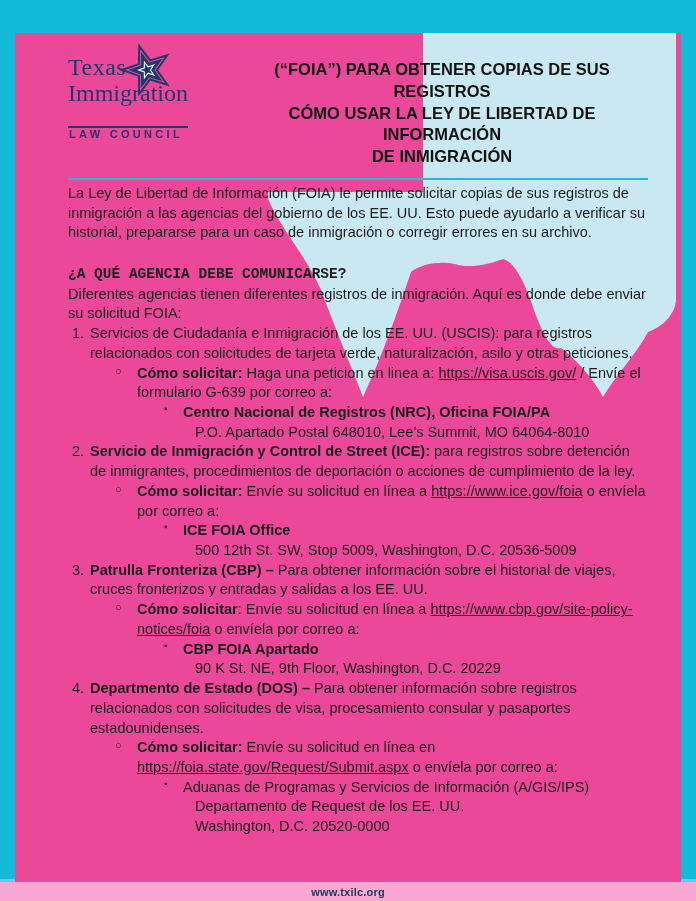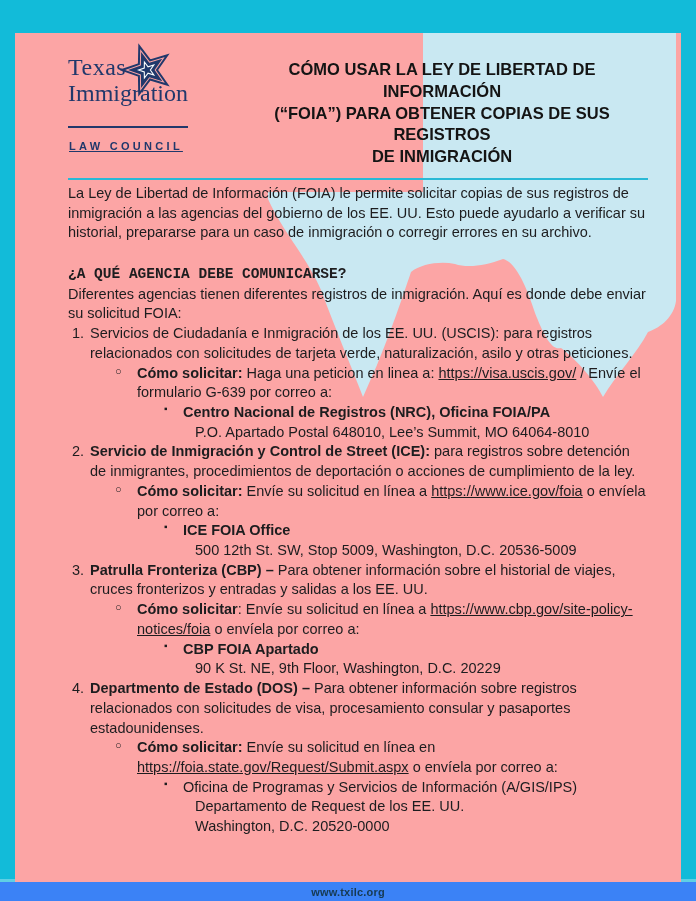--- a/index.html
+++ b/index.html
@@ -7,57 +7,57 @@
     width:696px;height:901px;
     background:#12bbd9;
     font-family:"Liberation Sans","DejaVu Sans",sans-serif;
     color:#1d1d1f;
     position:relative;
     overflow:hidden;
   }
   .page{width:696px;height:901px;display:flex;flex-direction:column;}
   .content{
     margin:33px 15px 0 15px;
-    background:#fca5a5;
+    background:#ec4899;
     height:849px;
     position:relative;
     box-sizing:border-box;
     padding:14px 33px 0 53px;
     display:flex;flex-direction:column;
     overflow:hidden;
   }
   .wm{position:absolute;left:0;top:0;width:666px;height:849px;pointer-events:none;z-index:0;}
   .inner{position:relative;z-index:1;display:flex;flex-direction:column;flex:1;}
 
   
   .header{display:flex;align-items:flex-start;}
   .logo{width:168px;flex:0 0 168px;position:relative;padding-top:8px;color:#21386b;}
   .logo-texas{font-family:"Liberation Serif","DejaVu Serif",serif;font-size:24px;letter-spacing:.5px;line-height:1.05;}
   .logo-immigration{font-family:"Liberation Serif","DejaVu Serif",serif;font-size:24px;line-height:1.15;border-bottom:2px solid #21386b;display:inline-block;padding-bottom:18px;}
-  .logo-law{font-size:11px;font-weight:bold;letter-spacing:.30em;margin-top:12px;padding-left:1px;text-decoration:underline;}
+  .logo-law{font-size:11px;font-weight:bold;letter-spacing:.30em;margin-top:0;padding-left:1px;}
   .logo-star{position:absolute;left:52px;top:-4px;}
   .title{flex:1;text-align:center;font-weight:bold;font-size:16.5px;line-height:1.32;color:#141414;padding-top:12px;}
   .rule{height:2px;background:#29b9d6;margin-top:10px;}
 
   
   .bodytext{font-size:14.5px;line-height:1.36;}
   .intro{margin-top:4px;margin-bottom:22px;}
   .sec-head{font-weight:bold;font-family:Liberation Mono, monospace;}
   .agencies{margin:0;padding:0;list-style:none;}
   .agency{position:relative;padding-left:22px;}
   .num{position:absolute;left:4px;top:0;}
   .bold{font-weight:bold;}
   .circle-row{margin-left:23px;padding-left:24px;position:relative;}
   .b-circle{position:absolute;left:2px;top:0;font-size:11px;}
   .square-row{margin-left:25px;padding-left:21px;position:relative;}
   .b-square{position:absolute;left:2px;top:-1px;font-size:10px;}
   .addr{padding-left:12px;}
   .doc-link{color:#1d1d1f;text-decoration:underline;cursor:pointer;}
   .footer-bar{
-    height:19px;background:#3b82f6;display:flex;align-items:center;justify-content:center;
+    height:19px;background:#f9a8d4;display:flex;align-items:center;justify-content:center;
     border-top:3px solid #5fcfe4;box-sizing:content-box;margin-top:-3px;
   }
   .footer-url{font-size:11px;font-weight:bold;color:#173a52;letter-spacing:.2px;}
 </style>
 </head>
 <body>
 
 <div class="page">
   <div class="content">
 
@@ -85,22 +85,22 @@
             <g transform="rotate(-18)">
               <path d="M0,-20 L4.7,-6.5 L19,-6.2 L7.6,2.5 L11.8,16.2 L0,8 L-11.8,16.2 L-7.6,2.5 L-19,-6.2 L-4.7,-6.5 Z" fill="none" stroke="#21386b" stroke-width="1.6" transform="scale(1.25)"></path>
               <path d="M0,-20 L4.7,-6.5 L19,-6.2 L7.6,2.5 L11.8,16.2 L0,8 L-11.8,16.2 L-7.6,2.5 L-19,-6.2 L-4.7,-6.5 Z" fill="#21386b" transform="scale(0.95)"></path>
               <path d="M0,-20 L4.7,-6.5 L19,-6.2 L7.6,2.5 L11.8,16.2 L0,8 L-11.8,16.2 L-7.6,2.5 L-19,-6.2 L-4.7,-6.5 Z" fill="none" stroke="#ffffff" stroke-width="2.6" transform="scale(0.42)"></path>
             </g>
           </svg>
           <div><span class="logo-immigration">Immigration</span></div>
           <div class="logo-law">LAW COUNCIL</div>
         </div>
         <div class="title">
+          <div>(“FOIA”) PARA OBTENER COPIAS DE SUS REGISTROS</div>
           <div>CÓMO USAR LA LEY DE LIBERTAD DE INFORMACIÓN</div>
-          <div>(“FOIA”) PARA OBTENER COPIAS DE SUS REGISTROS</div>
           <div>DE INMIGRACIÓN</div>
         </div>
       </div>
 
       <div class="rule"></div>
 
       <div class="bodytext">
         <p class="intro">La Ley de Libertad de Información (FOIA) le permite solicitar copias de sus registros de inmigración a las agencias del gobierno de los EE. UU. Esto puede ayudarlo a verificar su historial, prepararse para un caso de inmigración o corregir errores en su archivo.</p>
 
         <div class="sec-head">¿A QUÉ AGENCIA DEBE COMUNICARSE?</div>
@@ -127,21 +127,21 @@
           <li class="agency"><span class="num">3.</span><span class="bold">Patrulla Fronteriza (CBP) –</span><span> Para obtener información sobre el historial de viajes, cruces fronterizos y entradas y salidas a los EE. UU.</span>
             <div class="circle-row"><span class="b-circle">○</span><span class="bold">Cómo solicitar</span><span>: Envíe su solicitud en línea a </span><a class="doc-link">https://www.cbp.gov/site-policy-notices/foia</a><span> o envíela por correo a:</span>
               <div class="square-row"><span class="b-square">▪</span><span class="bold">CBP FOIA Apartado</span>
                 <div class="addr">90 K St. NE, 9th Floor, Washington, D.C. 20229</div>
               </div>
             </div>
           </li>
 
           <li class="agency"><span class="num">4.</span><span class="bold">Departmento de Estado (DOS) –</span><span> Para obtener información sobre registros relacionados con solicitudes de visa, procesamiento consular y pasaportes estadounidenses.</span>
             <div class="circle-row"><span class="b-circle">○</span><span class="bold">Cómo solicitar:</span><span> Envíe su solicitud en línea en </span><a class="doc-link">https://foia.state.gov/Request/Submit.aspx</a><span> o envíela por correo a:</span>
-              <div class="square-row"><span class="b-square">▪</span><span>Oficina de Programas y Servicios de Información (A/GIS/IPS)</span>
+              <div class="square-row"><span class="b-square">▪</span><span>Aduanas de Programas y Servicios de Información (A/GIS/IPS)</span>
                 <div class="addr">Departamento de Request de los EE. UU.</div>
                 <div class="addr">Washington, D.C. 20520-0000</div>
               </div>
             </div>
           </li>
 
         </ol>
       </div>
 
     </div>

